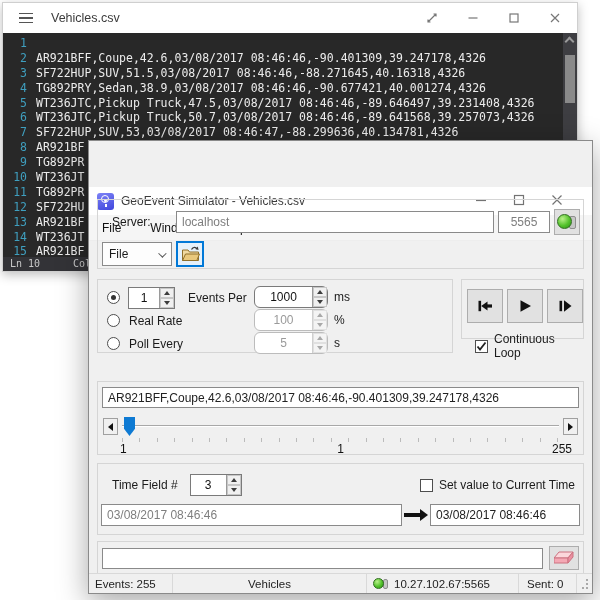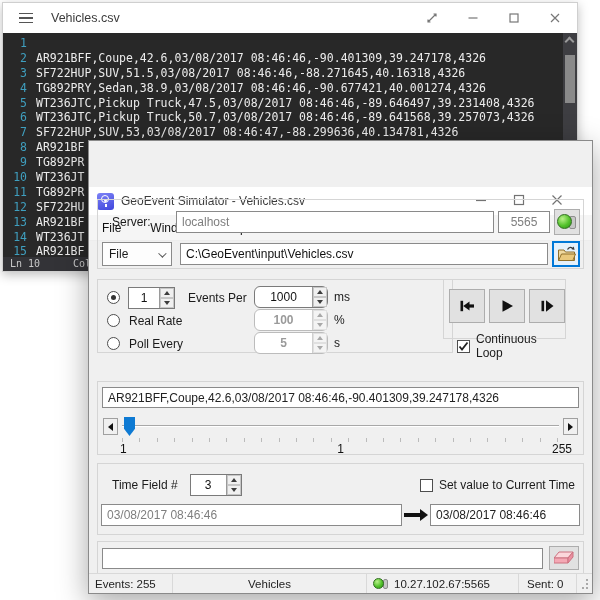--- a/index.html
+++ b/index.html
@@ -43,21 +43,21 @@
   .app-icon .stem { position:absolute; left:7.5px; top:11px; width:2px; height:3.5px; background:#fff; }
   .sim-title-text { margin-left:7px; font-size:12px; color:#3c3c3c; }
   .sim-controls { margin-left:auto; display:flex; align-items:center; gap:26px; margin-right:21px; }
   .sim-menubar { height:26px; display:flex; align-items:center; gap:29px; padding-left:13px;
                  background:#f5f5f5; border-bottom:1px solid #ededed; }
   .menu-item { font-size:12px; color:#111; cursor:default; }
 
   .gbox { position:absolute; border:1px solid #d5d5d5; }
   .g-server { left:8px; top:58px;  width:487px; height:70px; }
   .g-rate   { left:8px; top:138px; width:356px; height:74px; }
-  .g-play   { left:354px; top:138px; width:123px; height:60px; }
+  .g-play   { left:372px; top:138px; width:123px; height:60px; }
   .g-event  { left:8px; top:240px; width:487px; height:74px; }
   .g-time   { left:8px; top:322px; width:487px; height:72px; }
   .g-log    { left:8px; top:400px; width:487px; height:33px; }
 
   .frow { display:flex; align-items:center; }
   .tinput { height:22px; background:#fff; border:1px solid #8a8a8a; font-size:12px;
             padding:0 5px; line-height:20px; white-space:nowrap; overflow:hidden; }
   .gray  { color:#7e7e7e; }
   .dark  { color:#222; }
 
@@ -90,21 +90,21 @@
                      border-radius:50%; background:#333; }
   .spin { display:flex; height:22px; border:1px solid #7a7a7a; background:#fff; }
   .spin .val { flex:1; text-align:center; font-size:12px; line-height:20px; color:#111; }
   .spin .btns { width:15px; border-left:1px solid #9a9a9a; display:flex; flex-direction:column; }
   .spin .sb { flex:1; background:#f0f0f0; border:1px solid #c7c7c7; display:flex;
               align-items:center; justify-content:center; cursor:pointer; }
   .spin .sb i { width:0; height:0; border-left:3.5px solid transparent; border-right:3.5px solid transparent; }
   .spin .sb .tu { border-bottom:4px solid #3c3c3c; }
   .spin .sb .td { border-top:4px solid #3c3c3c; }
   .spin.dis { border-color:#bcbcbc; }
-  .spin.dis .val { color:#9a9a9a;font-weight:bold; }
+  .spin.dis .val { color:#9a9a9a; }
   .spin.dis .btns { border-left-color:#cfcfcf; }
   .spin.dis .sb { background:#f4f4f4; border-color:#e0e0e0; }
   .spin.dis .sb .tu { border-bottom-color:#a8a8a8; }
   .spin.dis .sb .td { border-top-color:#a8a8a8; }
   .w47 { width:47px; margin-left:8px; }
   .abs2 { position:absolute; left:156px; top:0; width:74px;border-radius:6px; }
   .unit { position:absolute; left:236px; line-height:23px; }
   .rlbl { margin-left:9px; }
   .rlbl1 { margin-left:13px; }
 
@@ -267,21 +267,20 @@
         <span class="iconbtn connect-btn">
           <i class="gpill"></i>
           <i class="gball"></i>
         </span>
       </div>
       <div class="frow row2">
         <span class="select">
           <span>File</span>
           <i class="chev"></i>
         </span>
-        <span class="tinput path">C:\GeoEvent\input\Vehicles.csv</span>
         <span class="iconbtn folder-btn">
           <svg width="19" height="16" viewBox="0 0 19 16">
             <path d="M1.5 4 h5.5 l1.5 2 h9 v8.5 h-16 z" fill="#f0d9a0" stroke="#8f6f2a"></path>
             <path d="M4.5 8 h14 l-2.7 6.5 h-14.2 z" fill="#e9c87c" stroke="#8f6f2a"></path>
             <path d="M10.5 3.5 c1.5 -2.8 4.5 -2.8 5.3 -0.4" fill="none" stroke="#3a3a3a" stroke-width="1.3"></path>
             <path d="M16.8 0.6 l0.7 3.4 l-3.2 -0.9 z" fill="#3a3a3a"></path>
           </svg>
         </span>
       </div>
     </div>

